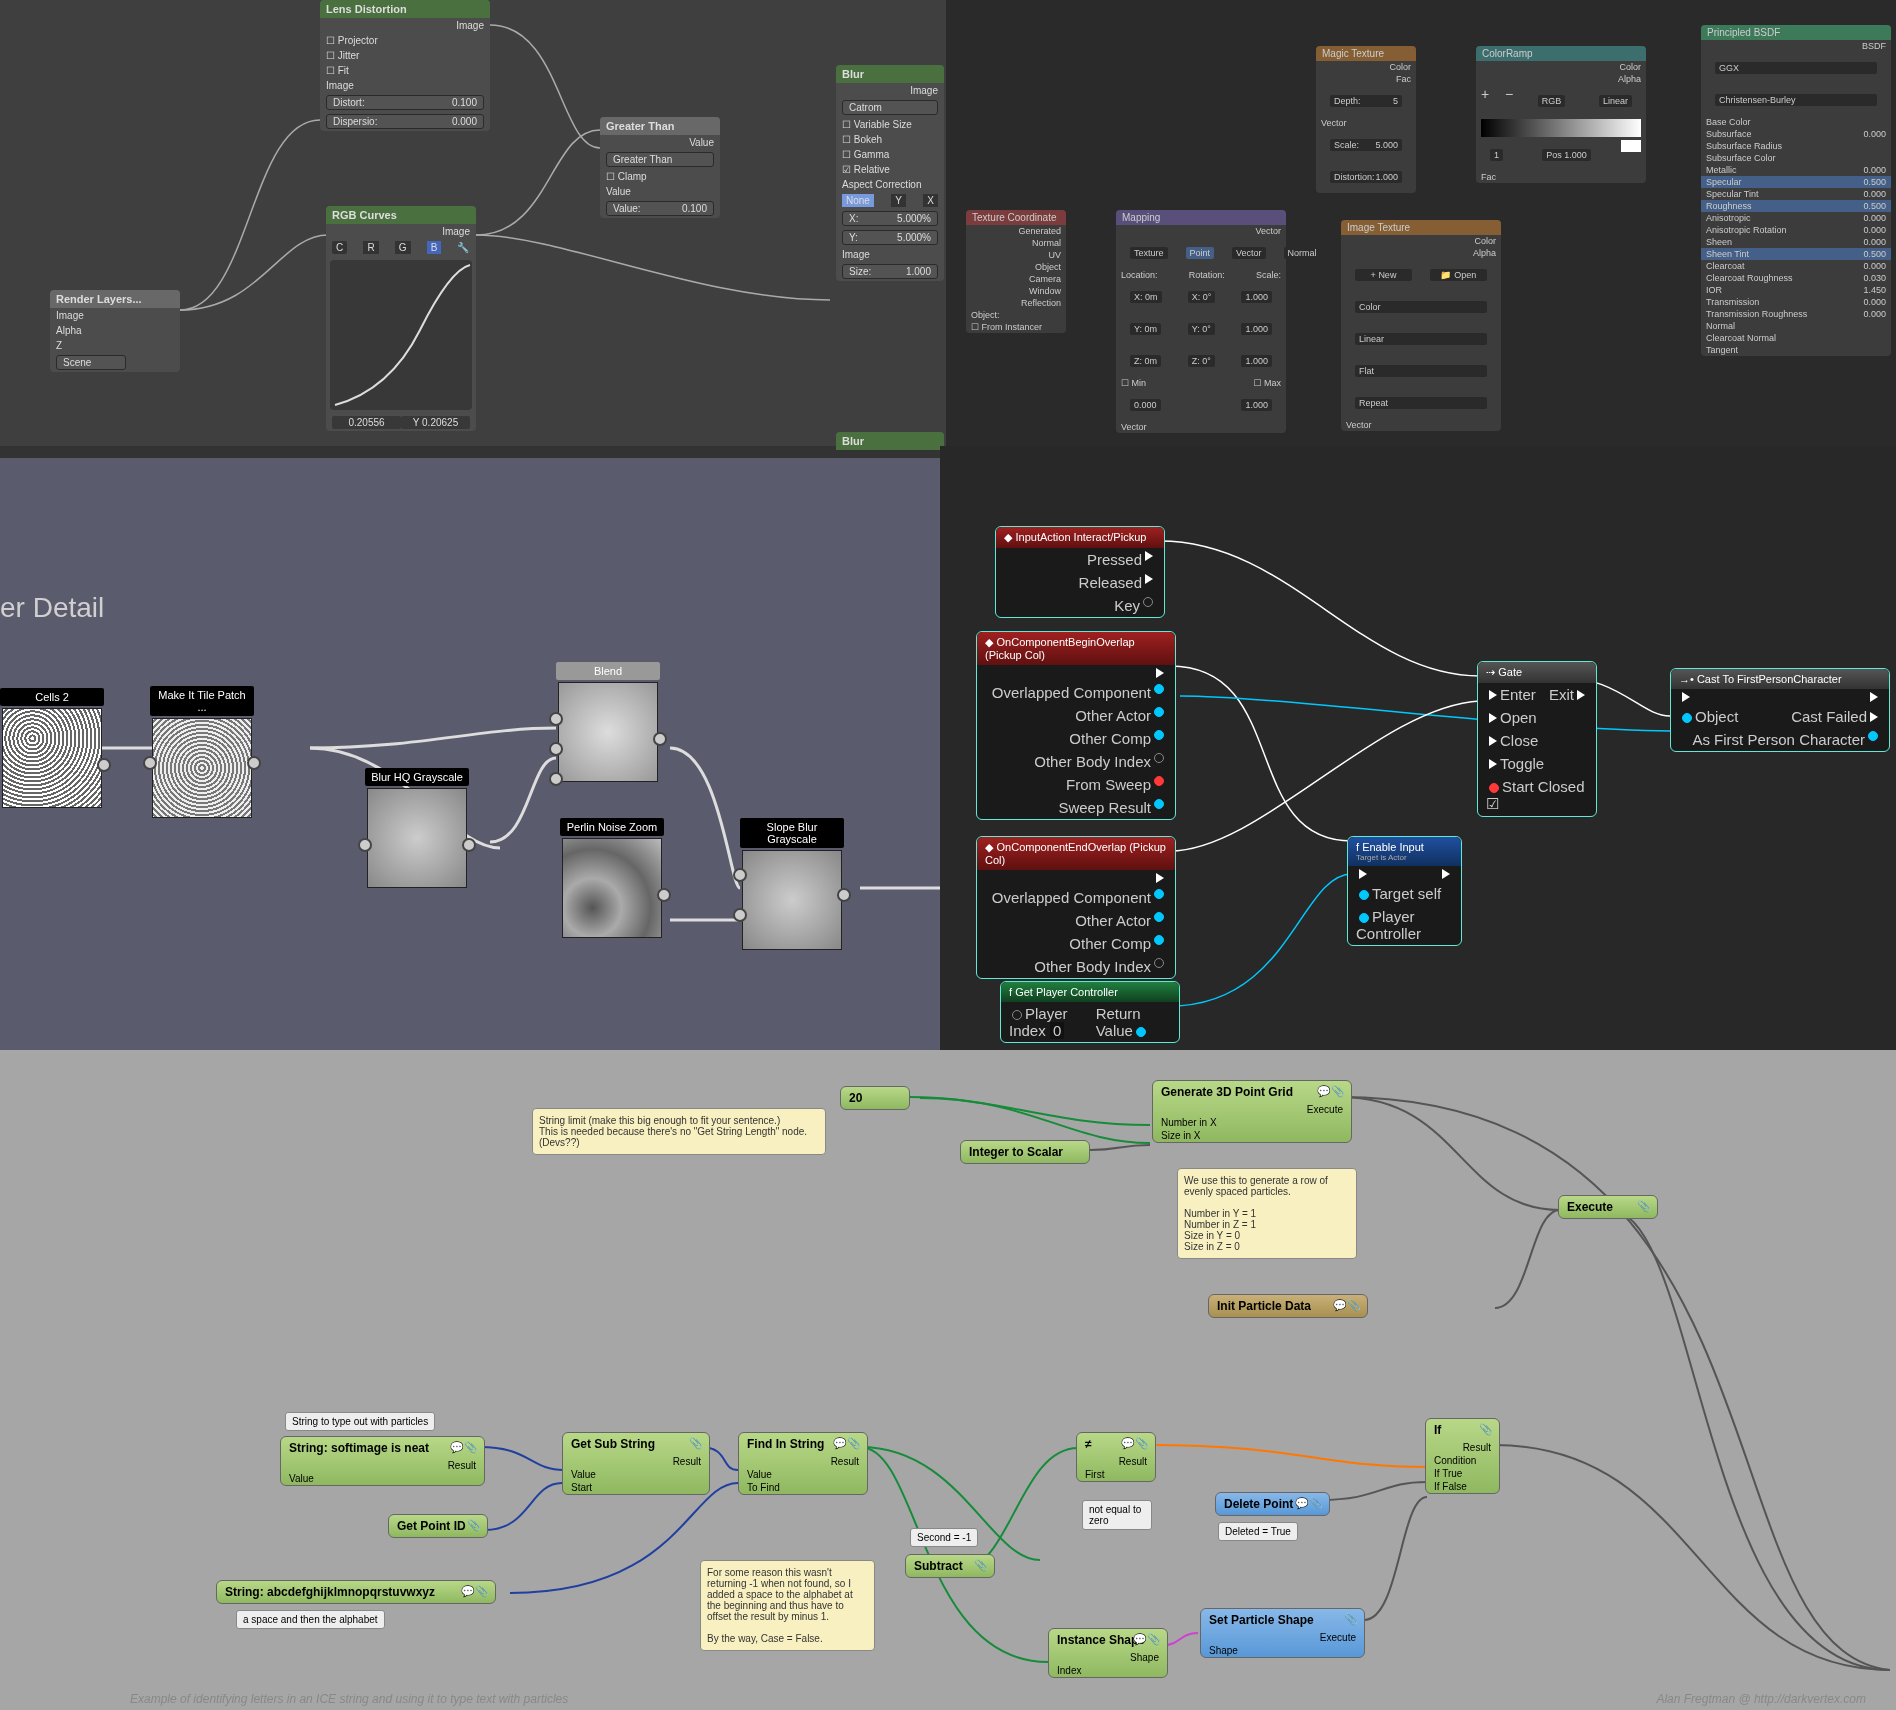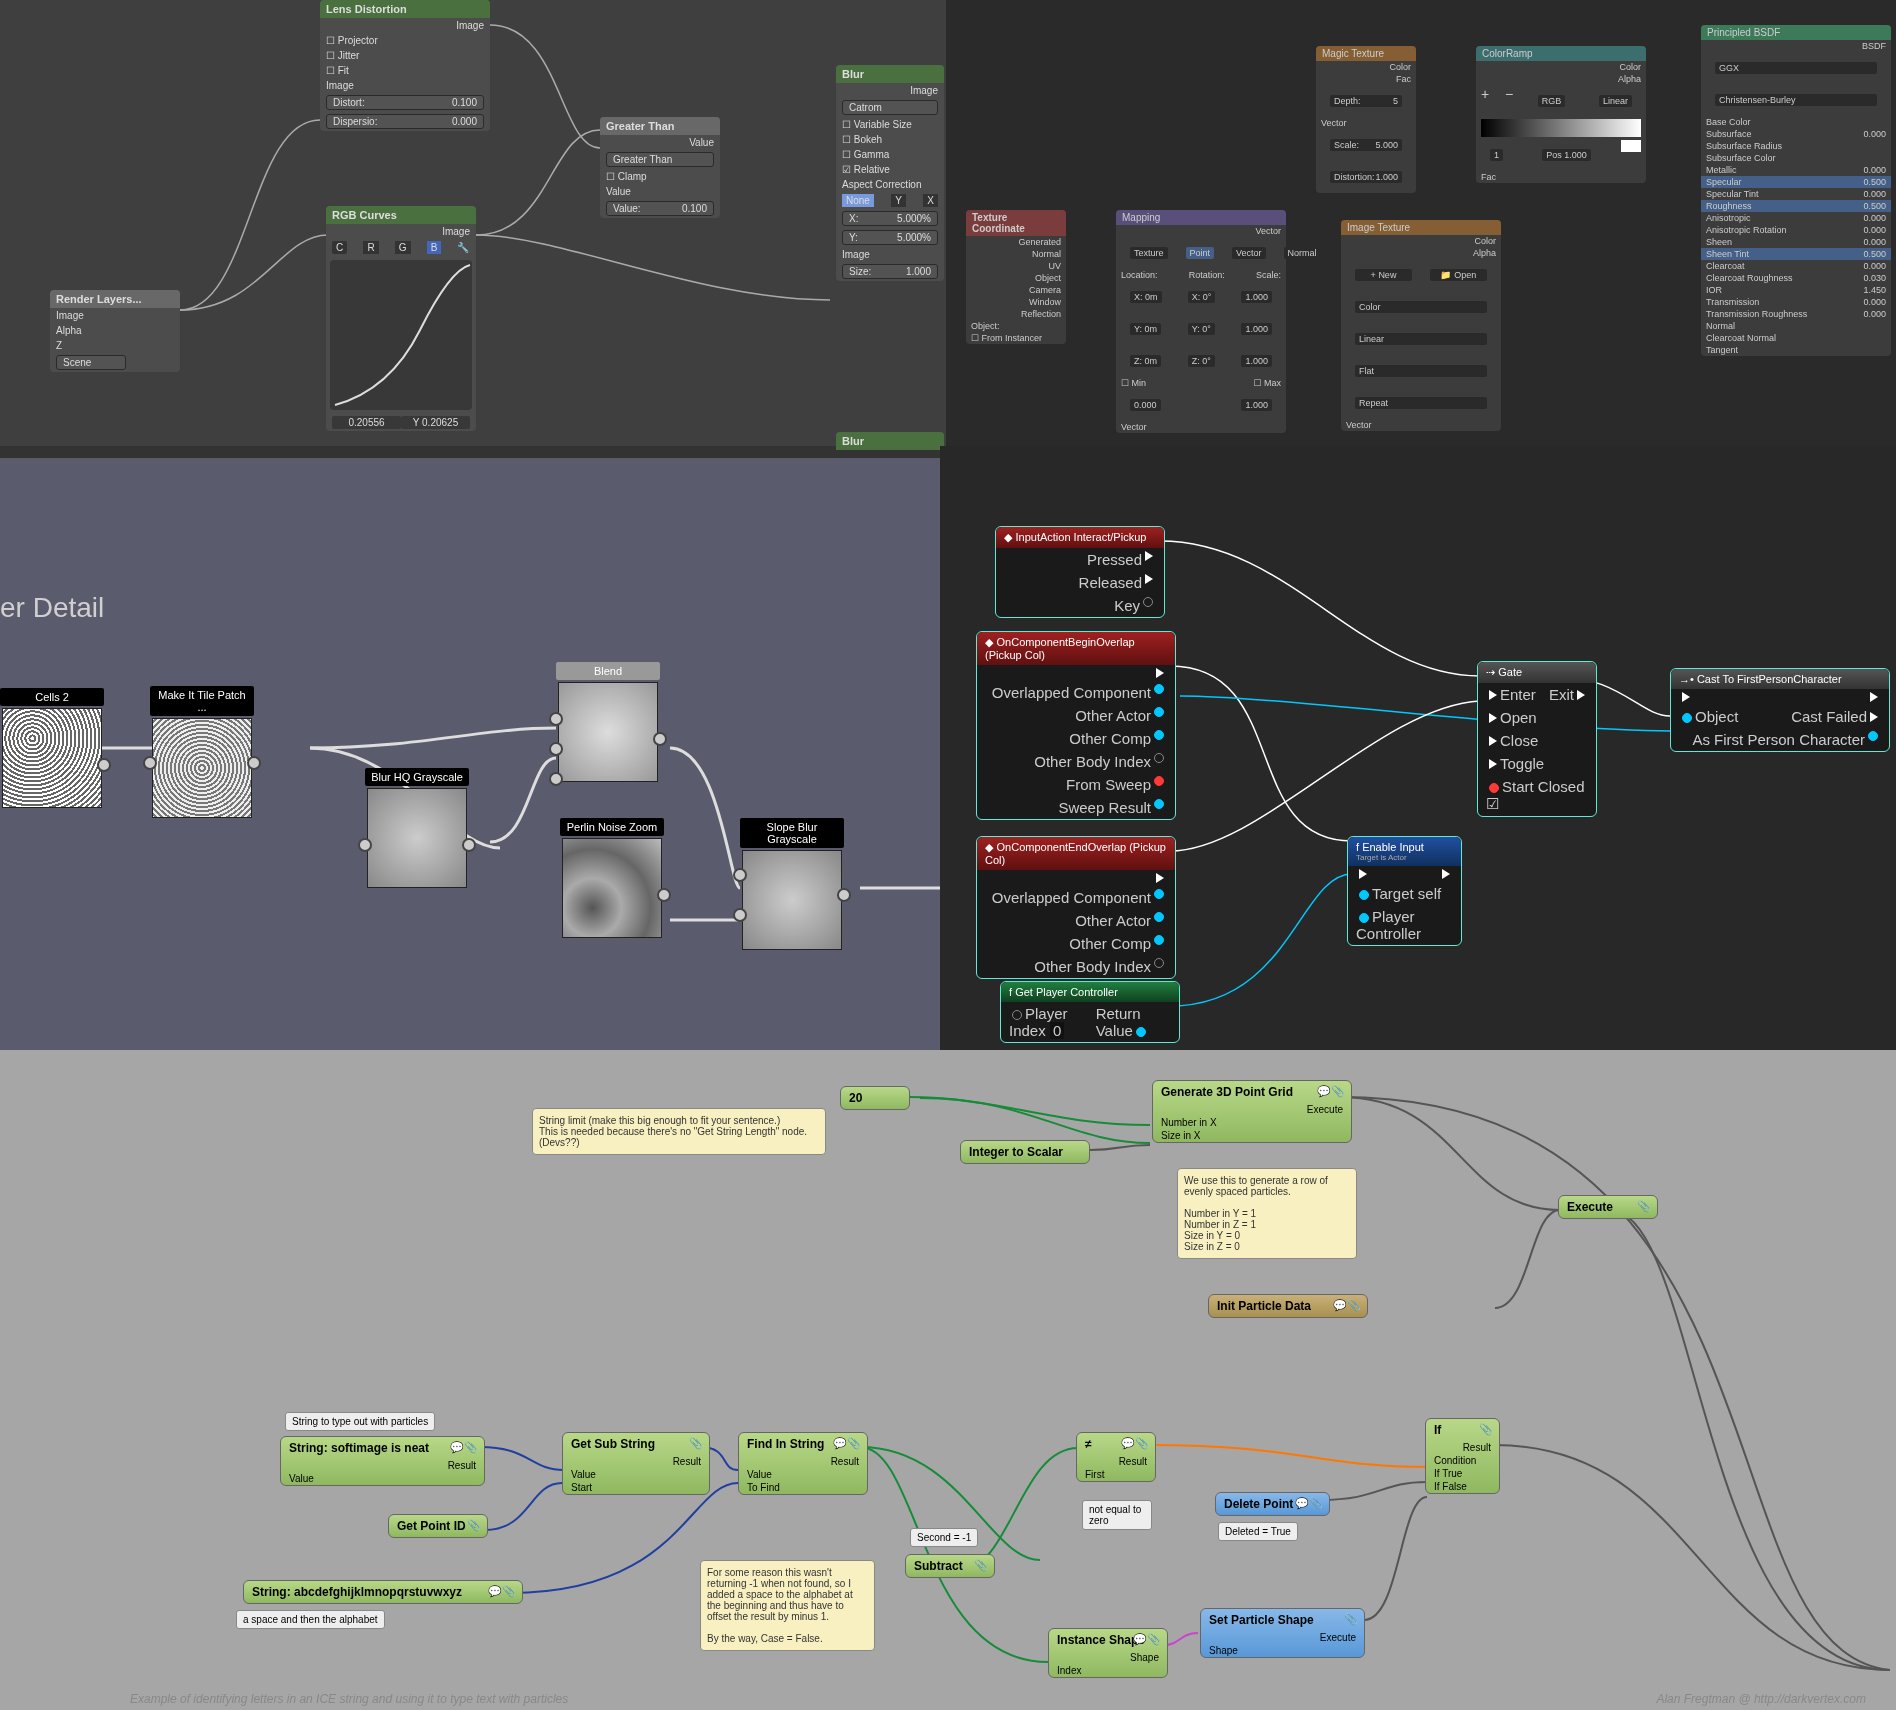--- a/index.html
+++ b/index.html
@@ -20,21 +20,21 @@
 .bnode .val { background:#383838; border-radius:2px; padding:1px 4px; width:70px; text-align:center; font-size:10px; }
 .bnode .sldr { background:#535353; border:1px solid #2a2a2a; border-radius:3px; padding:1px 6px; font-size:10px; display:flex; justify-content:space-between; }
 .curvbox { background:#383838; margin:4px; height:150px; position:relative; border-radius:4px; }
 .curvbox svg { width:100%; height:100%; }
 
 
 .snode { position:absolute; background:#3c3c3c; border-radius:4px; font-size:10px; color:#ccc; }
 .snode .hdr { padding:2px 6px; border-radius:4px 4px 0 0; font-size:10px; }
 .snode .hdr.or { background:#855f33; }
 .snode .hdr.pu { background:#5a4f7b; }
-.snode .hdr.rd { background:#7a3c3c;font-weight:bold; }
+.snode .hdr.rd { background:#7a3c3c; }
 .snode .hdr.cy { background:#3c6e6e; }
 .snode .hdr.gn { background:#3c7a5a; }
 .snode .row { padding:1px 5px; display:flex; justify-content:space-between; font-size:9px; }
 .snode .fld { background:#2a2a2a; border-radius:2px; padding:1px 4px; margin:9px; font-size:9px; }
 .sblue { background:#446088 !important; }
 
 
 .subnode { position:absolute; width:104px; }
 .subnode .ttl { background:#000000; color:#fff; font-size:11px; padding:3px 5px; text-align:center; border-radius:2px; }
 .subnode .thm { width:100px; height:100px; background:#888; margin:2px; border:1px solid #222; }
@@ -727,21 +727,21 @@
   <div class="ice g" style="left:280px;top:386px;width:205px">
     <div class="hdr"><span>String: softimage is neat</span><span class="icn">💬📎</span></div>
     <div class="rw" style="text-align:right"><span>Result</span></div>
     <div class="rw"><span>Value</span></div>
   </div>
 
   <div class="ice g" style="left:388px;top:464px;width:100px">
       <div class="hdr"><span>Get Point ID</span><span class="icn">📎</span></div>
     </div>
 
-  <div class="ice g" style="left:243px;top:530px;width:280px">
+  <div class="ice g" style="left:216px;top:530px;width:280px">
       <div class="hdr"><span>String:  abcdefghijklmnopqrstuvwxyz</span><span class="icn">💬📎</span></div>
     </div>
   <div class="wbox" style="left:236px;top:560px">a space and then the alphabet</div>
 
   <div class="ice g" style="left:562px;top:382px;width:148px">
     <div class="hdr"><span>Get Sub String</span><span class="icn">📎</span></div>
     <div class="rw" style="text-align:right"><span>Result</span></div>
     <div class="rw"><span>Value</span></div>
     <div class="rw"><span>Start</span></div>
   </div>

